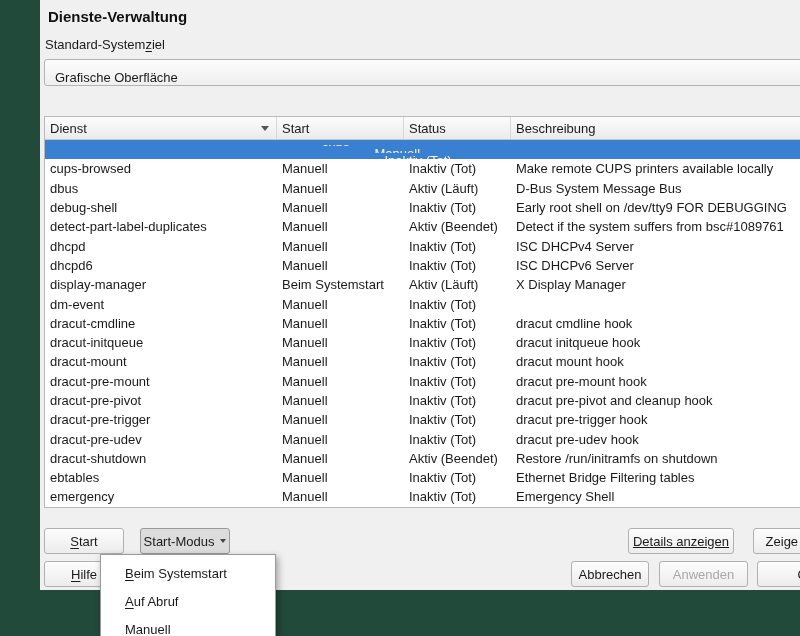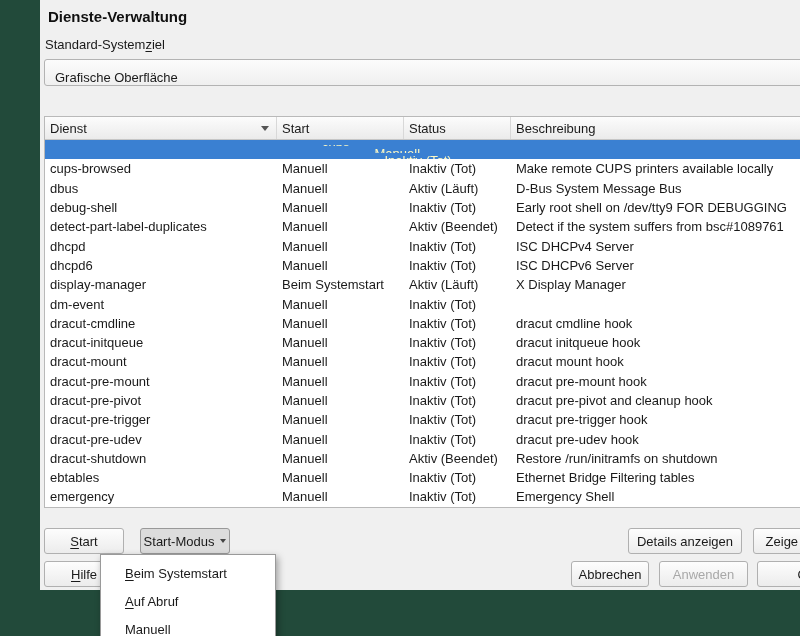--- a/index.html
+++ b/index.html
@@ -96,21 +96,21 @@
   .btn.pressed { background: #dcdcdc; border-color: #999; }
   .btn.disabled { color: #a8a8a8; }
   .btn-arrow {
     margin-left: 6px;
     width: 0; height: 0;
     border-left: 3.5px solid transparent; border-right: 3.5px solid transparent;
     border-top: 4px solid #444;
   }
   #btn-start { left: 4px; top: 528px; width: 80px; }
   #btn-start-mode { left: 100px; top: 528px; width: 90px; }
-  #btn-details { left: 588px; top: 528px; width: 114px; }
+  #btn-details { left: 588px; top: 528px; width: 106px; text-decoration: underline; }
   #btn-showlog { left: 713px; top: 528px; width: 83px; }
   #btn-help { left: 4px; top: 561px; width: 80px; }
   #btn-cancel { left: 531px; top: 561px; width: 78px; }
   #btn-apply { left: 619px; top: 561px; width: 89px; }
   #btn-ok { left: 717px; top: 561px; width: 100px; }
   
   .menu {
     position: absolute; left: 100px; top: 554px; width: 176px; height: 92px;
     background: #fff; border: 1px solid #9a9a9a;
     box-shadow: 2px 3px 7px rgba(0,0,0,0.35);

